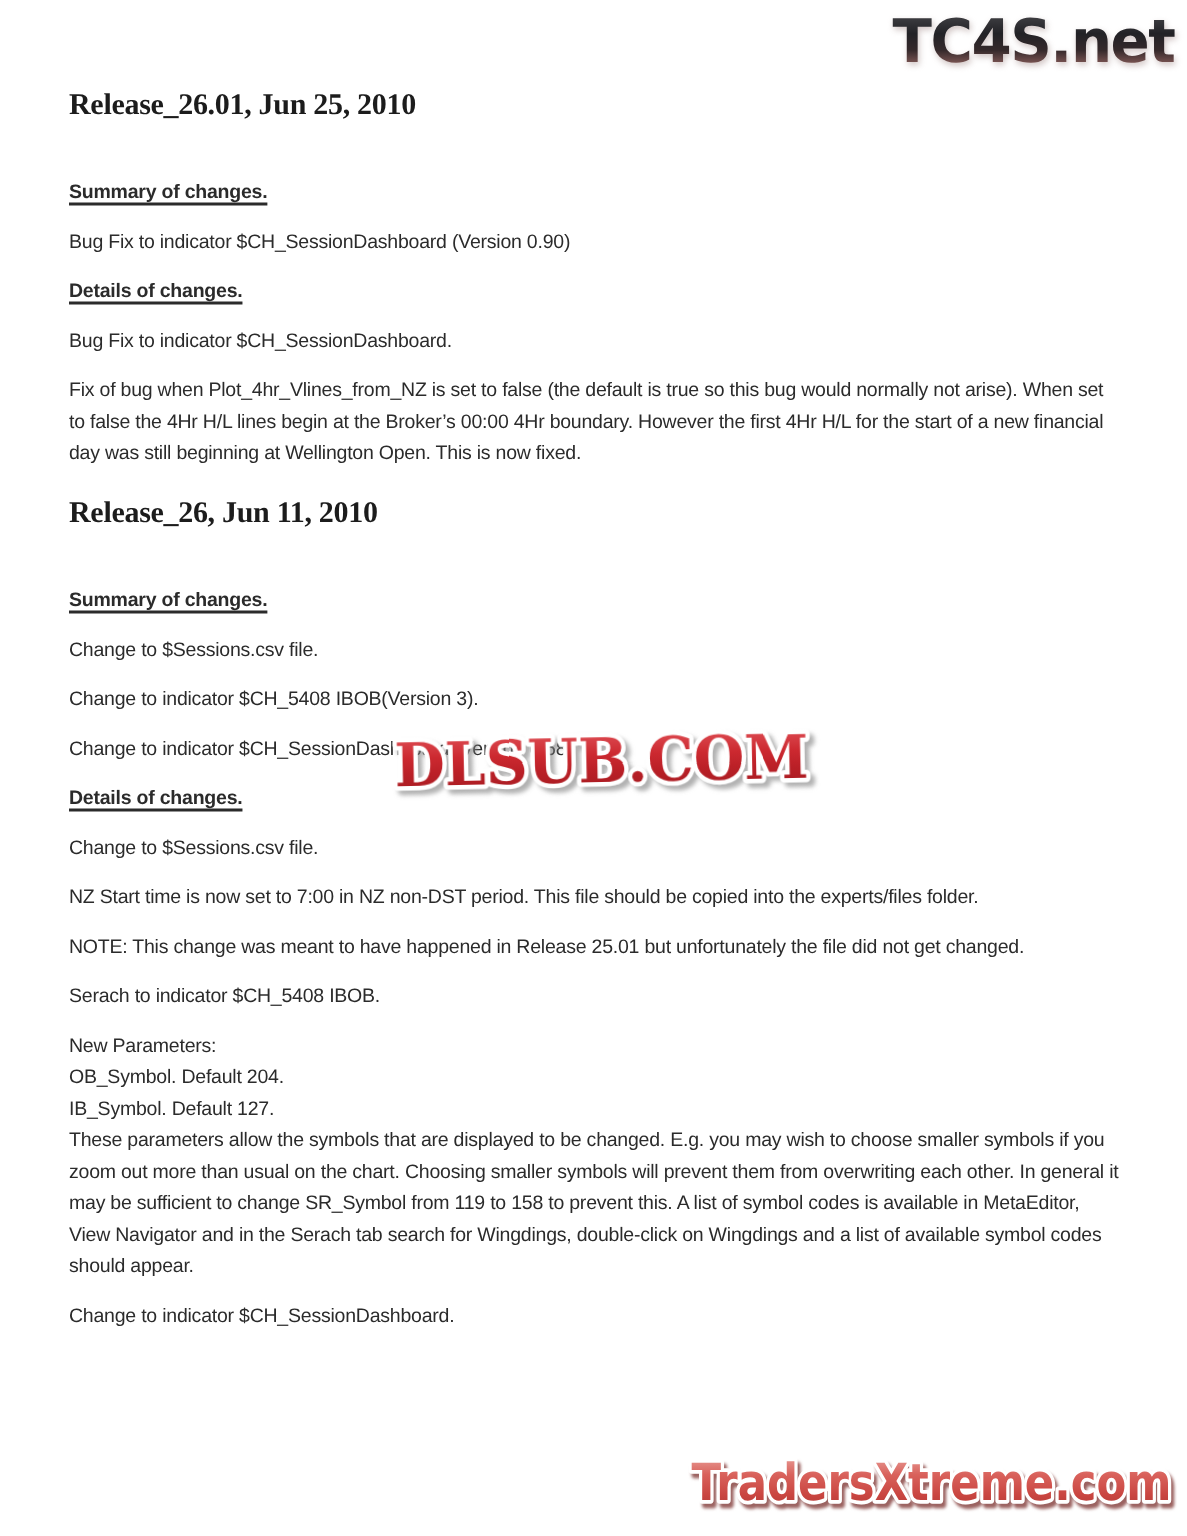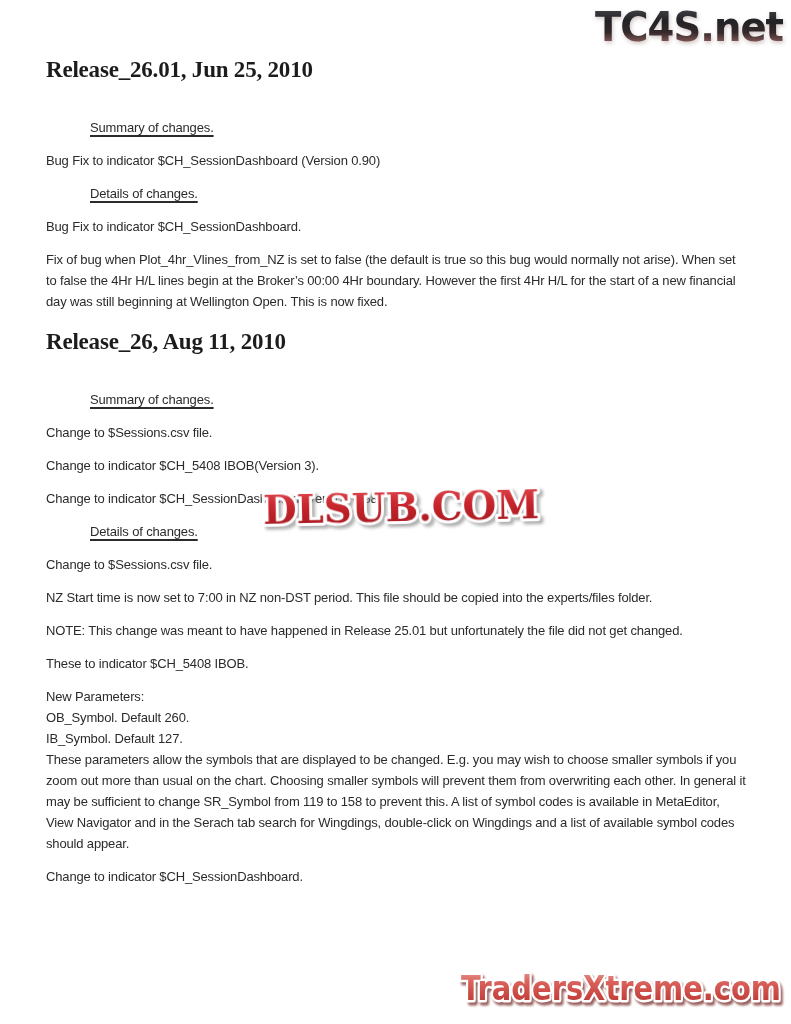--- a/index.html
+++ b/index.html
@@ -30,36 +30,35 @@
     position: absolute; top: 0; left: 46px;
     width: 700px;
     padding-top: 56px;
     font-size: 13px;
     letter-spacing: -0.15px;
     line-height: 21px;
   }
   h1.rel-title {
     font-family: "Liberation Serif", serif;
     font-weight: bold;
-    font-size: 23px;
+    font-size: 20px;
     letter-spacing: -0.2px;
     color: #1c1c1c;
     margin: 0 0 33px 0;
     line-height: 28px;
   }
   h1.rel-title.second { margin-top: 16px; }
   .blk { margin: 0 0 12px 0; }
   .blk.tight { margin: 0; }
   .blk.tight-last { margin: 0 0 12px 0; }
   .bu {
-    font-weight: normal;
+    font-weight: bold;
     text-decoration: underline;
     text-underline-offset: 3px;
     text-decoration-thickness: 1.5px;
-    margin-left: 44px;
   }
   .u {
     text-underline-offset: 3px;
     text-decoration-thickness: 1px;
   }
 
   
   .watermark {
     position: absolute; left: 254px; top: 476px;
     transform: rotate(-1.2deg);
@@ -111,33 +110,33 @@
   <div class="content">
 
     <h1 class="rel-title">Release_26.01, Jun 25, 2010</h1>
 
     <p class="blk bu">Summary of changes.</p>
     <p class="blk">Bug Fix to indicator $CH_SessionDashboard (Version 0.90)</p>
     <p class="blk bu">Details of changes.</p>
     <p class="blk u">Bug Fix to indicator $CH_SessionDashboard.</p>
     <p class="blk">Fix of bug when Plot_4hr_Vlines_from_NZ is set to false (the default is true so this bug would normally not arise). When set to false the 4Hr H/L lines begin at the Broker’s 00:00 4Hr boundary. However the first 4Hr H/L for the start of a new financial day was still beginning at Wellington Open. This is now fixed.</p>
 
-    <h1 class="rel-title second">Release_26, Aug 11, 2010</h1>
+    <h1 class="rel-title second">Release_26, Jun 11, 2010</h1>
 
     <p class="blk bu">Summary of changes.</p>
     <p class="blk">Change to $Sessions.csv file.</p>
     <p class="blk">Change to indicator $CH_5408 IBOB(Version 3).</p>
     <p class="blk">Change to indicator $CH_SessionDashboard (Version 0.68)</p>
     <p class="blk bu">Details of changes.</p>
     <p class="blk u">Change to $Sessions.csv file.</p>
     <p class="blk">NZ Start time is now set to 7:00 in NZ non-DST period. This file should be copied into the experts/files folder.</p>
     <p class="blk">NOTE: This change was meant to have happened in Release 25.01 but unfortunately the file did not get changed.</p>
-    <p class="blk u">These to indicator $CH_5408 IBOB.</p>
+    <p class="blk u">Serach to indicator $CH_5408 IBOB.</p>
     <p class="blk tight">New Parameters:</p>
-    <p class="blk tight">OB_Symbol. Default 260.</p>
+    <p class="blk tight">OB_Symbol. Default 204.</p>
     <p class="blk tight">IB_Symbol. Default 127.</p>
     <p class="blk">These parameters allow the symbols that are displayed to be changed. E.g. you may wish to choose smaller symbols if you zoom out more than usual on the chart. Choosing smaller symbols will prevent them from overwriting each other. In general it may be sufficient to change SR_Symbol from 119 to 158 to prevent this. A list of symbol codes is available in MetaEditor, View Navigator and in the Serach tab search for Wingdings, double-click on Wingdings and a list of available symbol codes should appear.</p>
     <p class="blk u">Change to indicator $CH_SessionDashboard.</p>
   </div>
 
   <svg class="watermark" width="294" height="62" viewBox="0 0 294 62">
     <defs>
       <linearGradient id="gradDl" x1="0" y1="0" x2="0" y2="1">
         <stop offset="0%" stop-color="#e2565c"></stop>
         <stop offset="40%" stop-color="#cc2930"></stop>

